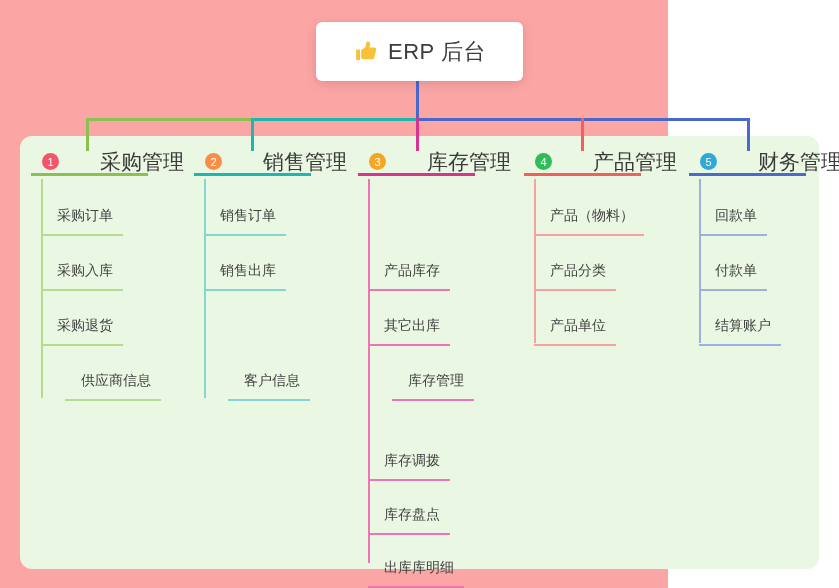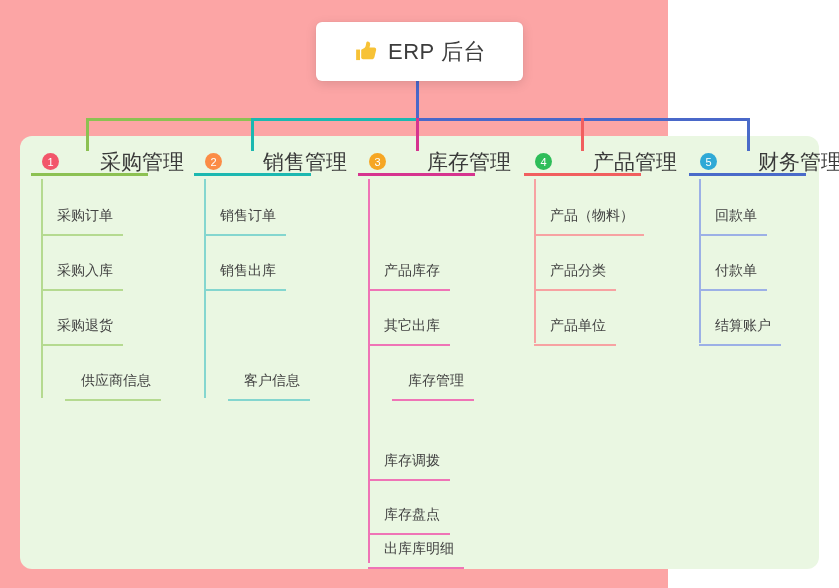--- a/index.html
+++ b/index.html
@@ -64,21 +64,21 @@
   
   .child { position:absolute; left:10px; white-space:nowrap; }
   .child span { display:inline-block; font-size:14px; color:#424242;
                 padding:4px 10px 9px 16px; border-bottom:2px solid; }
   .b1 .child span { border-color:#b5da90; }
   .b2 .child span { border-color:#84d6cf; }
   .b3 .child span { border-color:#ef74b6; }
   .b4 .child span { border-color:#f7a2a2; }
   .b5 .child span { border-color:#9cb0e6; }
   .r0 { top:53px; }  .r1 { top:108px; } .r2 { top:163px; } .r3 { top:218px;padding-left:24px; }
-  .r4 { top:283px;margin-top:15px; } .r5 { top:324px;margin-top:28px; } .r6 { top:386px;text-decoration:underline; }
+  .r4 { top:283px;margin-top:15px; } .r5 { top:324px;margin-top:28px; } .r6 { top:405px;text-decoration:underline; }
 </style>
 </head>
 <body>
 
 <div class="canvas">
 
   <div class="panel"></div>
 
   <div class="line root-drop"></div>
   <div class="line bus-green"></div>

